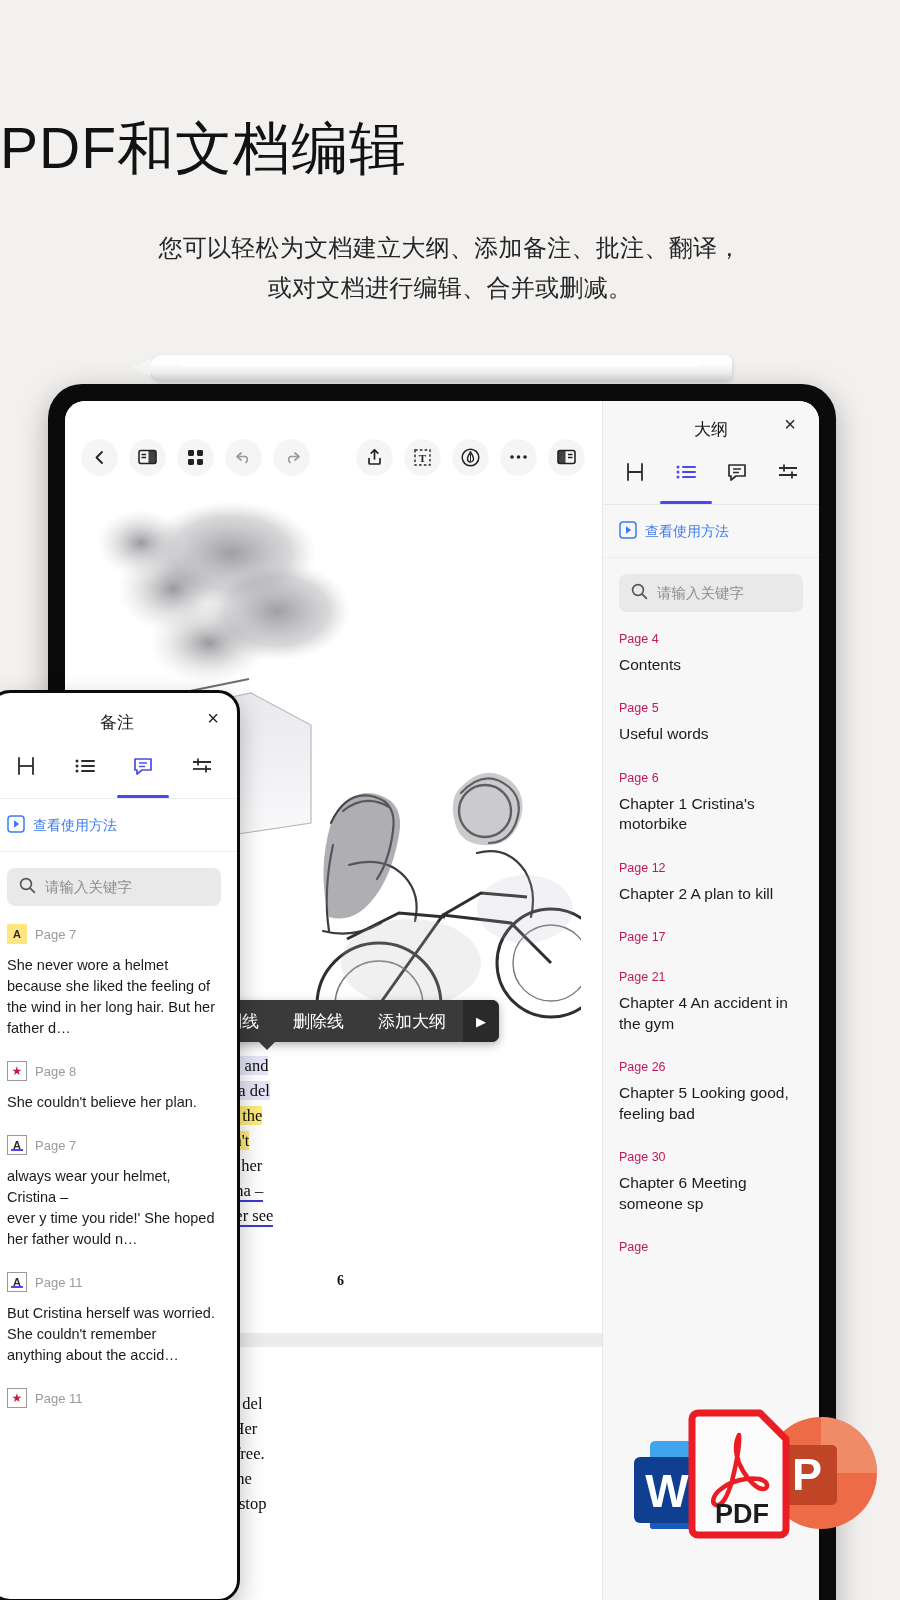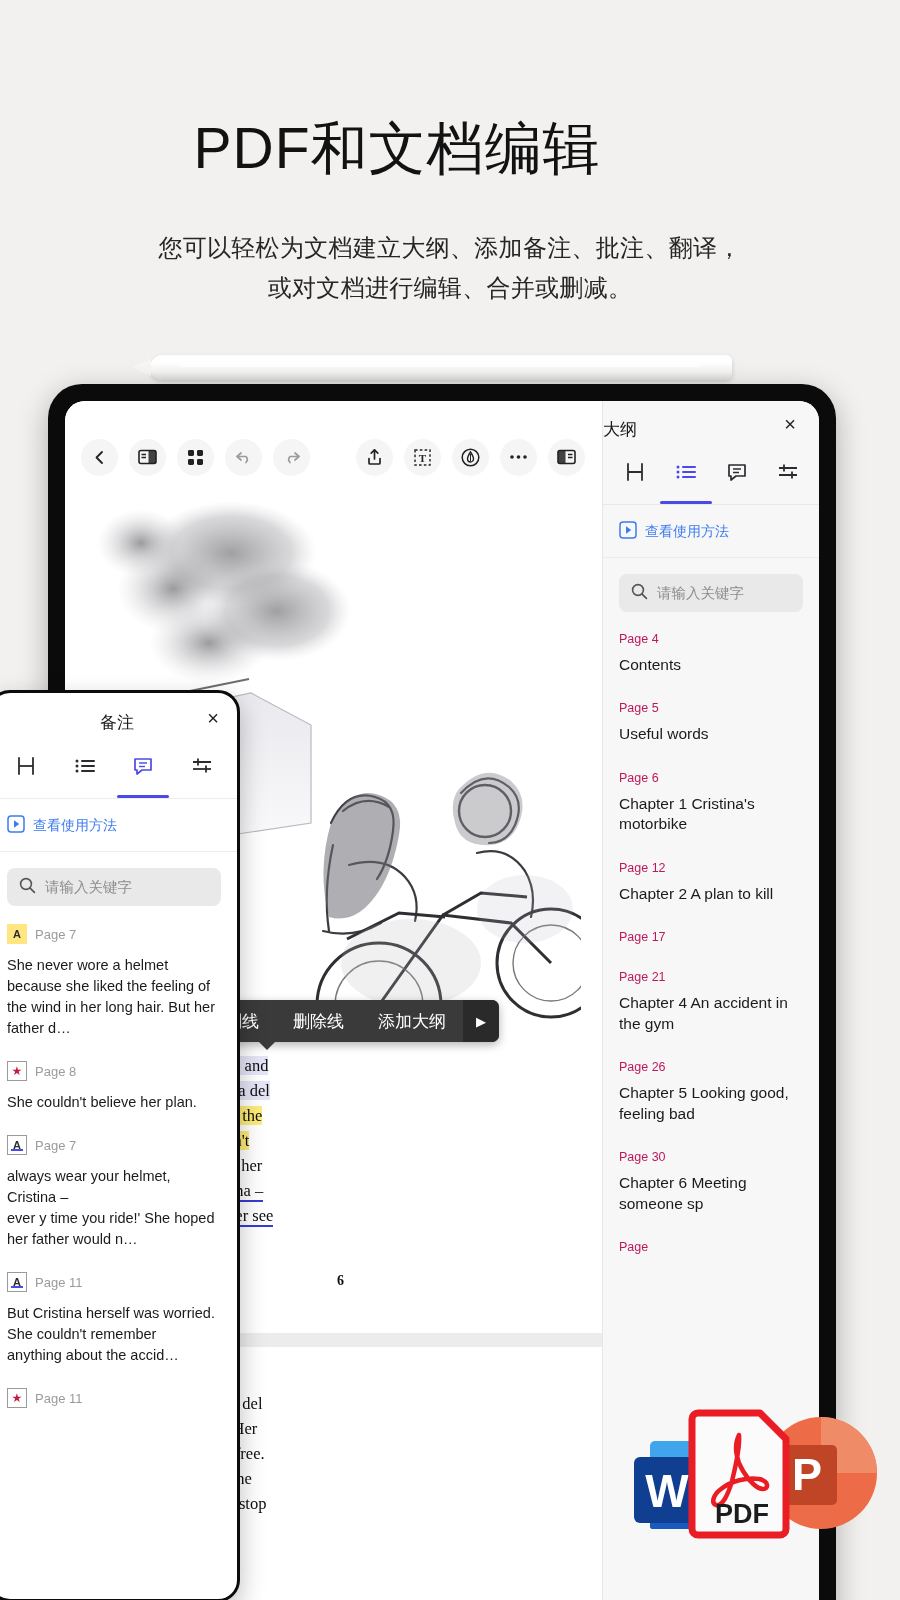--- a/index.html
+++ b/index.html
@@ -7,21 +7,21 @@
     width: 900px; height: 1600px;
     background: #f2f1ef;
     font-family: "Liberation Sans", "DejaVu Sans", sans-serif;
     overflow: hidden;
   }
   #root { position: relative; width: 900px; height: 1600px; overflow: hidden; }
 
   
   .hero-title {
     position: absolute; top: 116px; left: 0; width: 794px;
-    text-align: center;
+    text-align: left;
     font-size: 57px; font-weight: 400; color: #121212;
     letter-spacing: 1px; line-height: 1.15;
   }
   .hero-sub {
     position: absolute; top: 228px; left: 0; width: 900px;
     text-align: center;
     font-size: 24px; font-weight: 400; color: #262626;
     line-height: 1.65; letter-spacing: .3px;
   }
   .hero-sub span { display: block; }
@@ -131,21 +131,21 @@
   }
 
   
   .panel {
     flex: 1 1 auto; height: 100%;
     background: #f7f7f7; border-left: 1px solid #e6e6e6;
     position: relative; overflow: hidden;
   }
   .panel-head {
     position: relative; height: 56px;
-    display: flex; align-items: center; 
+    display: flex; align-items: center; justify-content: center;
   }
   .panel-title { font-size: 17px; color: #1a1a1a; font-weight: 400; }
   .panel-close {
     position: absolute; right: 18px; top: 12px;
     width: 22px; height: 22px; color: #222;
     display:flex; align-items:center; justify-content:center; font-size: 20px;
   }
   .panel-tabs {
     display: flex; height: 48px; border-bottom: 1px solid #e8e8e8;
     align-items: flex-start; padding: 0 6px;

